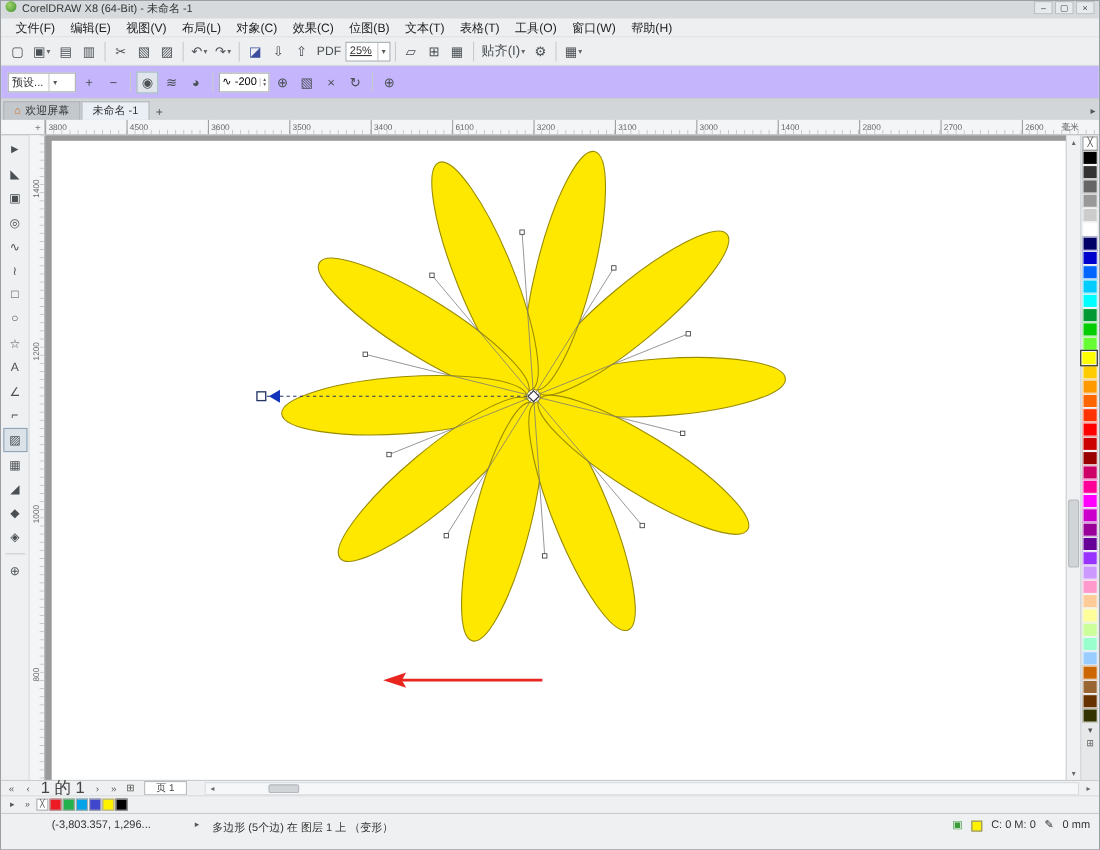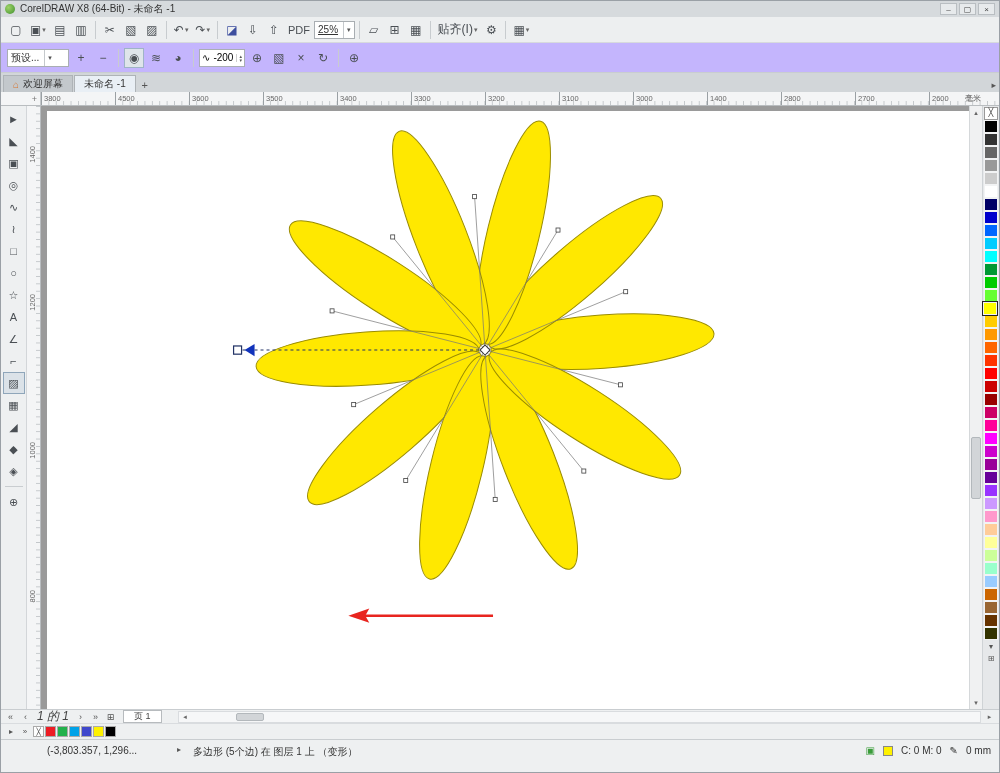--- a/index.html
+++ b/index.html
@@ -1,20 +1,20 @@
 <!DOCTYPE html>
 <html><head>
 <meta charset="utf-8">
 <style>
   * { margin:0; padding:0; box-sizing:border-box; }
   body { font-family:"Liberation Sans","DejaVu Sans",sans-serif; background:#888; }
   .app { width:1000px; height:773px; display:flex; flex-direction:column; background:#edeff0; overflow:hidden; border:1px solid #9aa0a6; }
 
   
-  .titlebar { height:16px; background:#d6dadd; display:flex; align-items:center; padding:0 4px; font-size:10px; color:#333; flex:0 0 16px; }
+  .titlebar { height:16px; background:#d6dadd; display:flex; padding:0 4px; font-size:10px; color:#333; flex:0 0 16px; }
   .app-icon { width:10px; height:10px; border-radius:50%; background:radial-gradient(circle at 35% 35%, #9fd468, #3f8f2f); margin-right:5px; }
   .title-text { flex:1; white-space:nowrap; overflow:hidden; }
   .winbtns { display:flex; gap:2px; }
   .winbtn { width:17px; height:12px; background:#e7eaec; border:1px solid #b9bec2; font-size:8px; display:flex; align-items:center; justify-content:center; color:#444; }
 
   
   .menubar { height:17px; flex:0 0 17px; display:flex; align-items:center; padding:0 6px; font-size:11px; color:#222; background:#edeff0; border-bottom:1px solid #dcdfe1; }
   .menu-item { padding:1px 7px; white-space:nowrap; }
 
   
@@ -65,21 +65,21 @@
   .palette { width:17px; flex:0 0 17px; background:#e6e8ea; border-left:1px solid #cfd3d6; display:flex; flex-direction:column; align-items:center; padding-top:1px; }
   .pcell { width:14px; height:13px; flex:0 0 13px; border:1px solid #f2f3f4; }
   .pcell.none { background:#fff; border-color:#999; font-size:8px; line-height:10px; text-align:center; color:#444; }
   .pcell.sel { outline:1px solid #222; outline-offset:0; transform:translateX(-1px); }
   .pbtn { width:14px; height:12px; display:flex; align-items:center; justify-content:center; font-size:8px; color:#555; }
   .pbtn:first-of-type { margin-top:auto; }
 
   
   .pagebar { height:14px; flex:0 0 14px; background:#eef0f1; border-top:1px solid #c9cdd0; display:flex; align-items:center; font-size:9px; color:#444; padding:0 3px; gap:2px; }
   .navbtn { width:13px; height:12px; display:flex; align-items:center; justify-content:center; font-size:9px; color:#555; }
-  .pagecount { font-size:12px; padding:0 3px; white-space:nowrap;font-style:italic; }
+  .pagecount { font-size:15px; padding:0 3px; white-space:nowrap; }
   .pagetab { height:13px; background:#fff; border:1px solid #b7bbbe; padding:0 10px; font-size:9px; display:flex; align-items:center; margin-left:4px; white-space:nowrap; }
   .hscroll { flex:1; height:12px; margin-left:14px; display:flex; align-items:center; background:#f6f7f8; border:1px solid #d9dcdf; }
   .sthumb-h { width:28px; height:8px; margin-left:44px; background:#d2d5d8; border:1px solid #b3b8bc; border-radius:2px; }
 
   
   .docpal { height:16px; flex:0 0 16px; background:#eef0f1; border-top:1px solid #d9dcdf; display:flex; align-items:center; padding:0 4px; gap:2px; }
   .dpflyout { font-size:8px; color:#555; width:12px; text-align:center; }
   .dpcell { width:11px; height:11px; border:1px solid #aaa; }
   .dpcell.none { background:#fff; font-size:7px; line-height:9px; text-align:center; color:#444; }
 
@@ -99,20 +99,34 @@
   <div class="titlebar">
     <div class="app-icon"></div>
     <div class="title-text">CorelDRAW X8 (64-Bit) - 未命名 -1</div>
     <div class="winbtns">
       <div class="winbtn">–</div>
       <div class="winbtn">▢</div>
       <div class="winbtn">×</div>
     </div>
   </div>
 
+  <div class="menubar">
+      <div class="menu-item">文件(F)</div>
+      <div class="menu-item">编辑(E)</div>
+      <div class="menu-item">视图(V)</div>
+      <div class="menu-item">布局(L)</div>
+      <div class="menu-item">对象(C)</div>
+      <div class="menu-item">效果(C)</div>
+      <div class="menu-item">位图(B)</div>
+      <div class="menu-item">文本(T)</div>
+      <div class="menu-item">表格(T)</div>
+      <div class="menu-item">工具(O)</div>
+      <div class="menu-item">窗口(W)</div>
+      <div class="menu-item">帮助(H)</div>
+    </div>
 
   <div class="stdbar">
       <div class="tbtn">▢</div>
       <div class="tbtn">▣<div class="dd">▾</div></div>
       <div class="tbtn">▤</div>
       <div class="tbtn">▥</div>
       <div class="sep"></div>
       <div class="tbtn">✂</div>
       <div class="tbtn">▧</div>
       <div class="tbtn">▨</div>
@@ -180,21 +194,21 @@
   </div>
 
   <div class="rulerrow">
     <div class="rcorner">+</div>
     <div class="hruler">
         <div class="hlabel">3800</div>
         <div class="hlabel">4500</div>
         <div class="hlabel">3600</div>
         <div class="hlabel">3500</div>
         <div class="hlabel">3400</div>
-        <div class="hlabel">3300</div>
+        <div class="hlabel">6100</div>
         <div class="hlabel">3200</div>
         <div class="hlabel">3100</div>
         <div class="hlabel">3000</div>
         <div class="hlabel">1400</div>
         <div class="hlabel">2800</div>
         <div class="hlabel">2700</div>
         <div class="hlabel">2600</div>
       </div>
     <div class="runit">毫米</div>
   </div>

